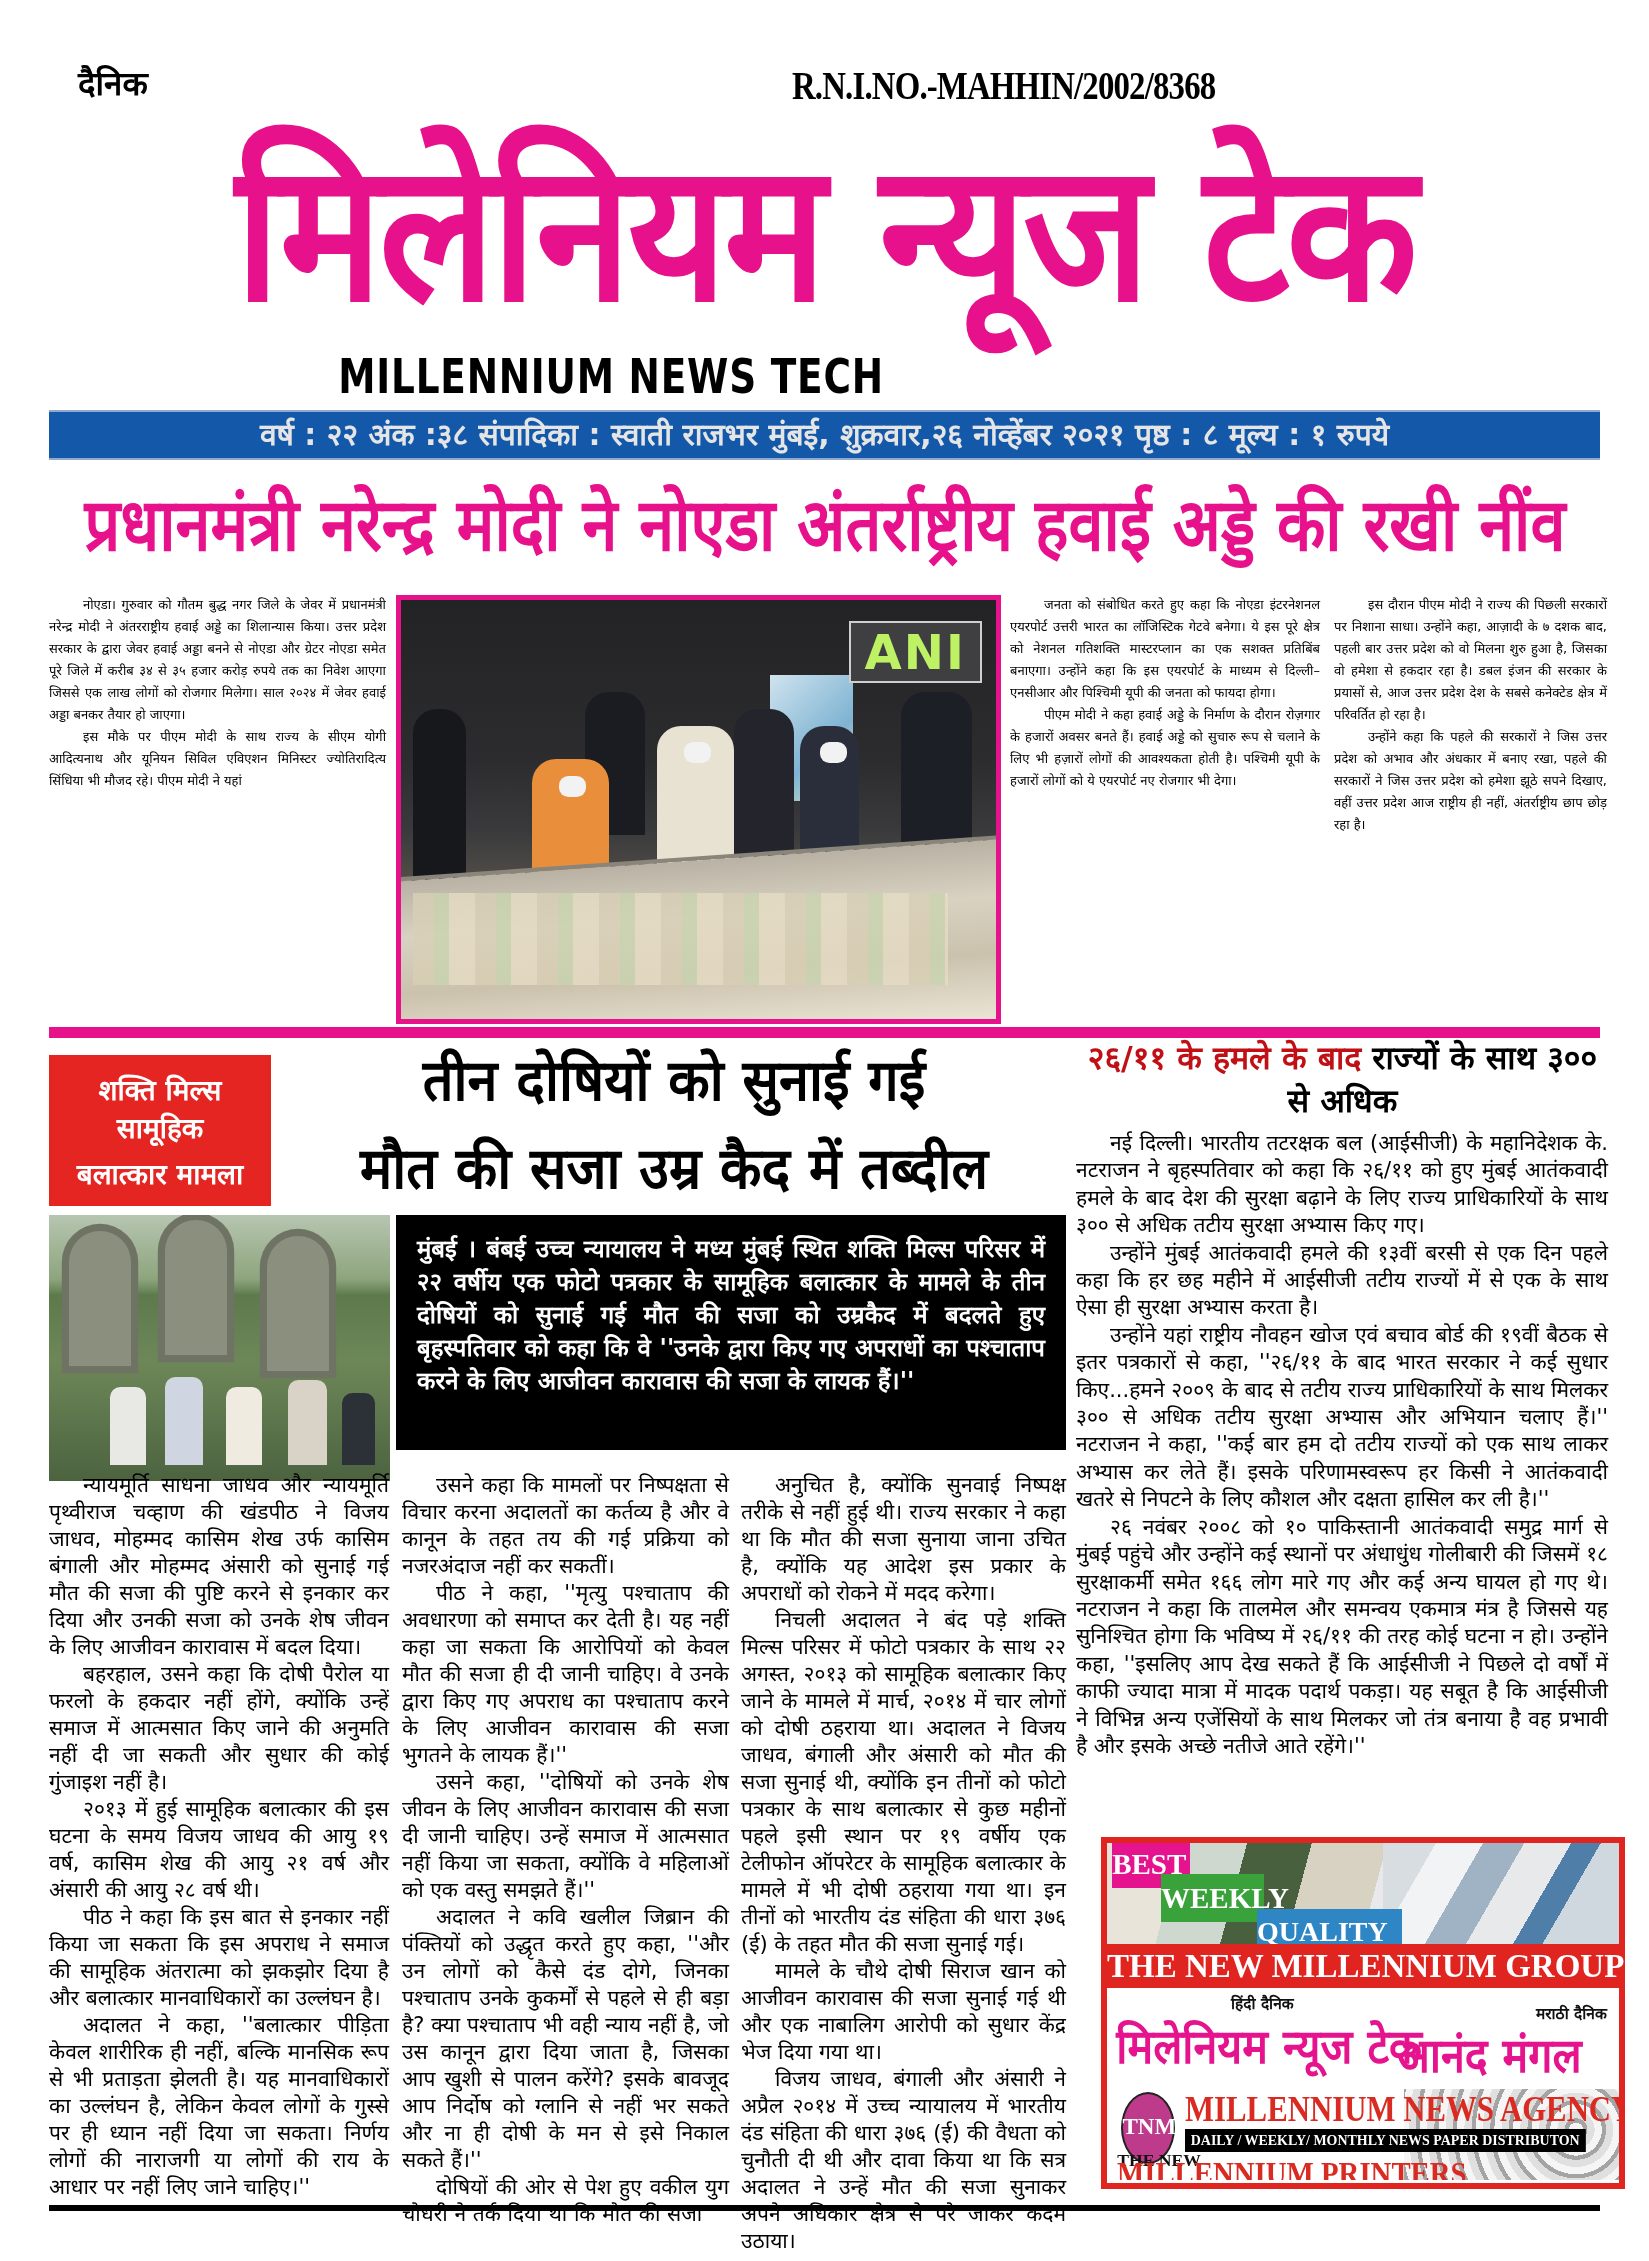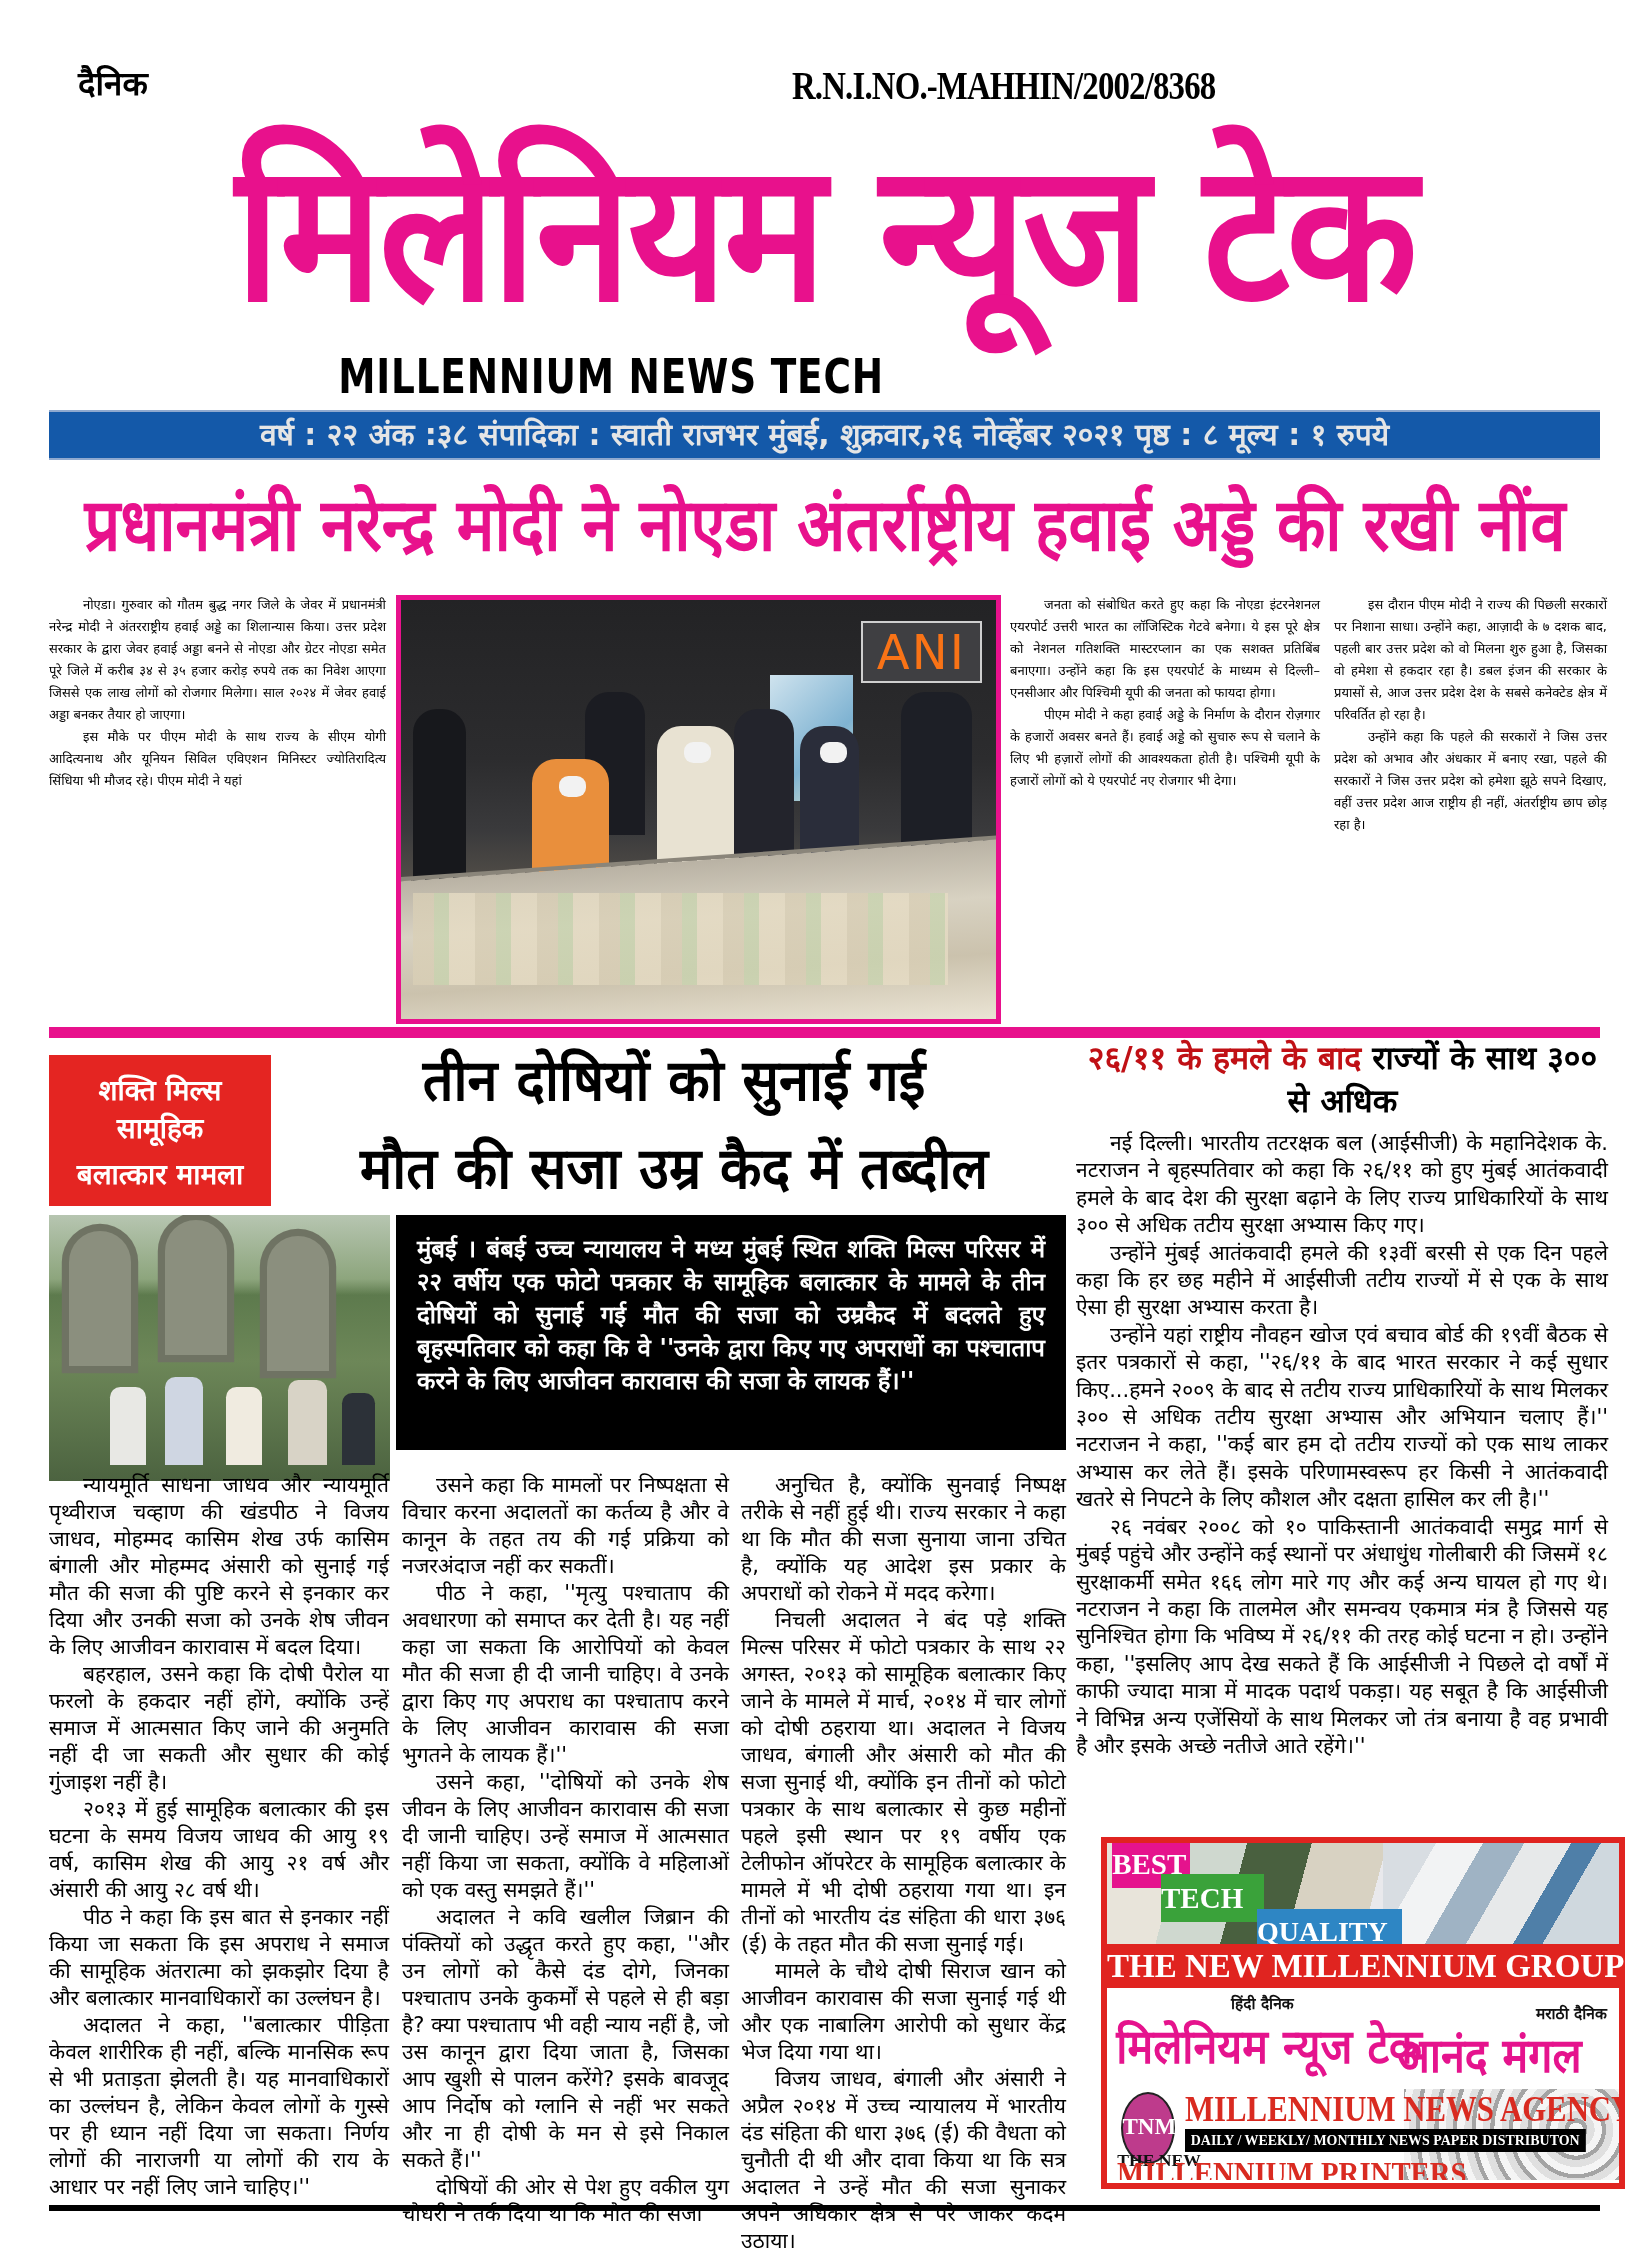--- a/index.html
+++ b/index.html
@@ -25,21 +25,21 @@
   .p1-model{position:absolute;left:2%;top:70%;width:90%;height:22%;background:repeating-linear-gradient(90deg,#d9cfb6 0 21px,#c9d4b0 21px 36px,#e6dcc4 36px 62px);opacity:.8;}
   .person{position:absolute;border-radius:24px 24px 0 0;}
   .p-yogi{left:22%;top:38%;width:13%;height:42%;background:#e98f3c;}
   .p-modi{left:43%;top:30%;width:13%;height:50%;background:#e8e2d2;}
   .p-suit1{left:2%;top:26%;width:9%;height:50%;background:#17181c;}
   .p-suit2{left:31%;top:22%;width:10%;height:34%;background:#1b1c22;}
   .p-suit3{left:56%;top:26%;width:10%;height:46%;background:#23242c;}
   .p-vest{left:67%;top:30%;width:10%;height:42%;background:#2a2d3a;}
   .p-suit4{left:84%;top:22%;width:12%;height:58%;background:#1d1f26;}
   .mask{position:absolute;width:27px;height:21px;border-radius:9.3px;background:#f2f2f2;}
-  .ani{position:absolute;right:14.5px;top:21px;background:#3f3f42;border:2.1px solid #cfcfcf;color:#f97316;font-weight:normal;font-size:48px;line-height:1;padding:5.2px 13.5px;letter-spacing:2.1px;}
+  .ani{position:absolute;right:14.5px;top:21px;background:#3f3f42;border:2.1px solid #cfcfcf;color:#bef264;font-weight:bold;font-size:48px;line-height:1;padding:5.2px 13.5px;letter-spacing:2.1px;}
   
   .rule-magenta{left:49px;top:1027px;width:1551px;height:11.4px;background:#e8118c;}
   .rule-black-bottom{left:49px;top:2205px;width:1551px;height:6.2px;background:#000;}
   
   .kicker{left:49px;top:1055px;width:222px;height:151px;background:#e42522;color:#fff;font-weight:bold;font-size:28px;text-align:center;display:flex;flex-direction:column;justify-content:space-between;padding:14.5px 5.2px;box-sizing:border-box;}
   .headline2{left:282px;top:1037px;width:784px;text-align:center;font-weight:bold;font-size:54px;line-height:1.55;transform:scaleY(1.05);transform-origin:center top;color:#000;white-space:nowrap;}
   .photo2{left:49px;top:1215px;width:341px;height:266px;background:linear-gradient(180deg,#7d9a6a 0%,#5d7a4d 30%,#6d8758 55%,#4c6340 100%);overflow:hidden;}
   .arch{position:absolute;top:6%;width:62px;height:135px;background:#8b8f7e;border-radius:31px 31px 0 0;box-shadow:0 0 0 7.2px #6f7363;}
   .ruin-sky{position:absolute;left:0;top:0;width:100%;height:30%;background:linear-gradient(180deg,#cfd8cf,#9fb58f 80%,transparent);opacity:.7;}
   .crowd{position:absolute;bottom:6%;border-radius:10.3px 10.3px 0 0;}
@@ -165,21 +165,21 @@
     <p>नई दिल्ली। भारतीय तटरक्षक बल (आईसीजी) के महानिदेशक के. नटराजन ने बृहस्पतिवार को कहा कि २६/११ को हुए मुंबई आतंकवादी हमले के बाद देश की सुरक्षा बढ़ाने के लिए राज्य प्राधिकारियों के साथ ३०० से अधिक तटीय सुरक्षा अभ्यास किए गए।</p>
     <p>उन्होंने मुंबई आतंकवादी हमले की १३वीं बरसी से एक दिन पहले कहा कि हर छह महीने में आईसीजी तटीय राज्यों में से एक के साथ ऐसा ही सुरक्षा अभ्यास करता है।</p>
     <p>उन्होंने यहां राष्ट्रीय नौवहन खोज एवं बचाव बोर्ड की १९वीं बैठक से इतर पत्रकारों से कहा, ''२६/११ के बाद भारत सरकार ने कई सुधार किए...हमने २००९ के बाद से तटीय राज्य प्राधिकारियों के साथ मिलकर ३०० से अधिक तटीय सुरक्षा अभ्यास और अभियान चलाए हैं।'' नटराजन ने कहा, ''कई बार हम दो तटीय राज्यों को एक साथ लाकर अभ्यास कर लेते हैं। इसके परिणामस्वरूप हर किसी ने आतंकवादी खतरे से निपटने के लिए कौशल और दक्षता हासिल कर ली है।''</p>
     <p>२६ नवंबर २००८ को १० पाकिस्तानी आतंकवादी समुद्र मार्ग से मुंबई पहुंचे और उन्होंने कई स्थानों पर अंधाधुंध गोलीबारी की जिसमें १८ सुरक्षाकर्मी समेत १६६ लोग मारे गए और कई अन्य घायल हो गए थे। नटराजन ने कहा कि तालमेल और समन्वय एकमात्र मंत्र है जिससे यह सुनिश्चित होगा कि भविष्य में २६/११ की तरह कोई घटना न हो। उन्होंने कहा, ''इसलिए आप देख सकते हैं कि आईसीजी ने पिछले दो वर्षों में काफी ज्यादा मात्रा में मादक पदार्थ पकड़ा। यह सबूत है कि आईसीजी ने विभिन्न अन्य एजेंसियों के साथ मिलकर जो तंत्र बनाया है वह प्रभावी है और इसके अच्छे नतीजे आते रहेंगे।''</p>
   </div>
 
 <div class="abs ad">
   <div class="ad-collage">
     <div class="ad-press"></div>
     <div class="badge badge-best">BEST</div>
-    <div class="badge badge-print">TECH</div>
+    <div class="badge badge-print">WEEKLY</div>
     <div class="badge badge-quality">QUALITY</div>
   </div>
   <div class="ad-band">THE NEW MILLENNIUM GROUP</div>
   <div class="ad-dailies">
     <span class="ad-sm" style="left:124px;top:4.1px;">हिंदी दैनिक</span>
     <span class="ad-big" style="left:9.3px;top:24px;">मिलेनियम न्यूज टेक</span>
     <span class="ad-sm" style="left:429px;top:13.5px;">मराठी दैनिक</span>
     <span class="ad-big" style="left:290px;top:33px;">आनंद मंगल</span>
   </div>
   <div class="ad-bottom">

